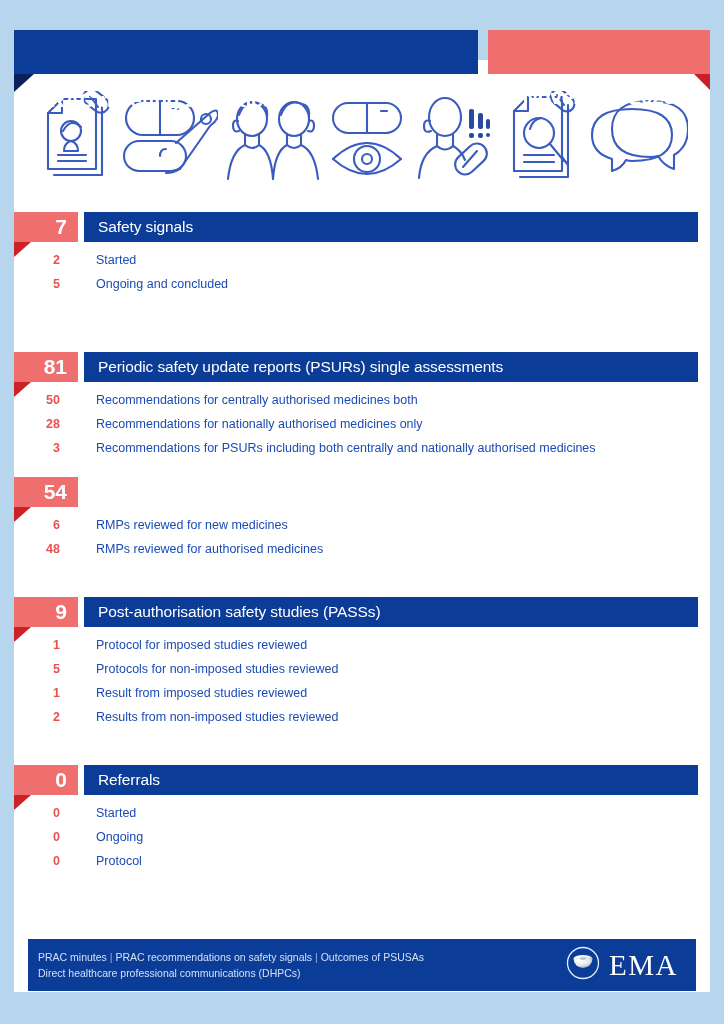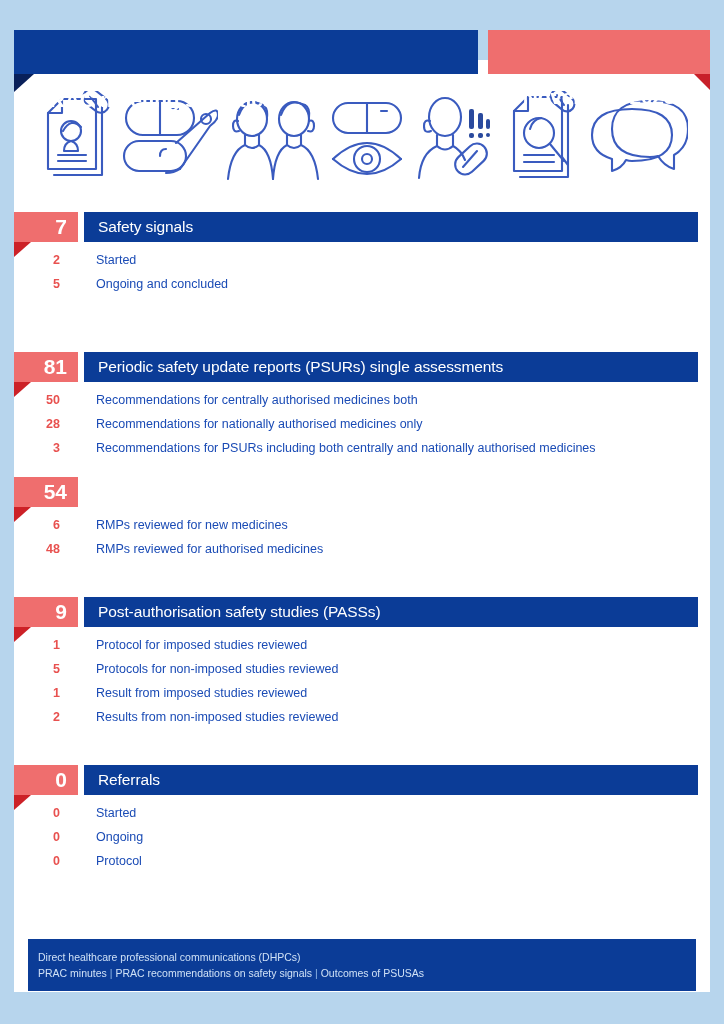--- a/index.html
+++ b/index.html
@@ -413,25 +413,43 @@
       <div class="item">
         <span class="val">0</span>
         <span class="lbl">Protocol</span>
       </div>
     </div>
   </div>
 
   <div class="footer">
     <div class="footer-links">
       <div class="line">
-        <span>Direct healthcare professional communications (DHPCs)</span>
-      </div>
-      <div class="line">
         <span>PRAC minutes</span>
         <span class="sep"> | </span>
         <span>PRAC recommendations on safety signals</span>
         <span class="sep"> | </span>
         <span>Outcomes of PSUSAs</span>
       </div>
+      <div class="line">
+        <span>Direct healthcare professional communications (DHPCs)</span>
+      </div>
+    </div>
+    <div class="ema-logo">
+      <span>
+        <svg width="34" height="34" viewBox="0 0 34 34">
+          <circle cx="17" cy="17" r="15.5" fill="none" stroke="#e8eef9" stroke-width="1.3"></circle>
+          <defs>
+            <radialGradient id="bowlg" cx="35%" cy="25%" r="80%">
+              <stop offset="0%" stop-color="#ffffff"></stop>
+              <stop offset="60%" stop-color="#e3e7ee"></stop>
+              <stop offset="100%" stop-color="#9aa3b2"></stop>
+            </radialGradient>
+          </defs>
+          <ellipse cx="17" cy="12.5" rx="9.5" ry="3.6" fill="url(#bowlg)"></ellipse>
+          <path d="M7.5 12.5 a9.5 9.5 0 0 0 19 0 Z" fill="url(#bowlg)"></path>
+          <ellipse cx="17" cy="12.5" rx="3.2" ry="1.3" fill="#b9c0cc"></ellipse>
+        </svg>
+      </span>
+      <span class="ema-word">EMA</span>
     </div>
   </div>
 
 </div>
 
 </body></html>

